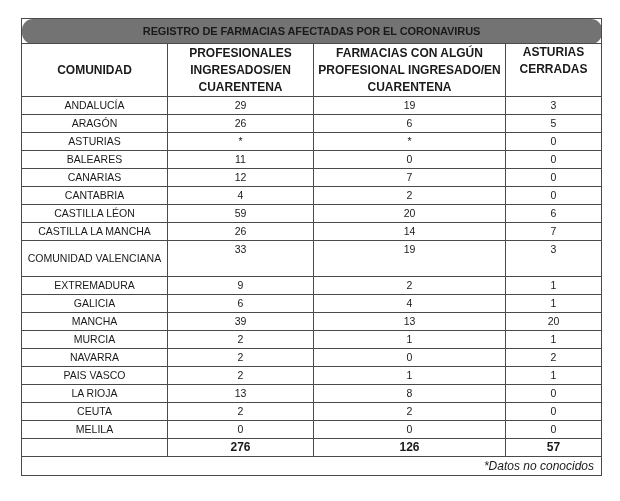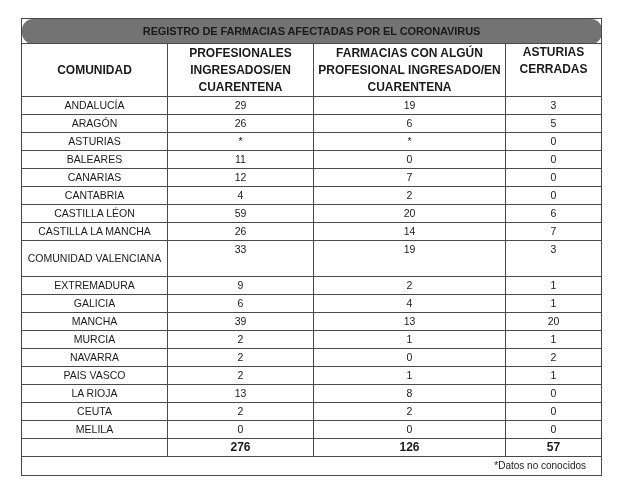--- a/index.html
+++ b/index.html
@@ -67,24 +67,25 @@
       line-height: 17px;
     }
     .total-row td {
       font-weight: bold;
       height: 17px;
       line-height: 17px;
       font-size: 12px;
     }
     .note-cell {
       text-align: right;
-      font-size: 10px;
+      font-style: italic;
+      font-size: 12px;
       height: 18px;
       line-height: 18px;
-      padding-right: 15px;
+      padding-right: 7px;
     }
     col.c1 { width: 146px; }
     col.c2 { width: 146px; }
     col.c3 { width: 192px; }
     col.c4 { width: 96px; }
   </style>
 </head>
 <body>
 
 <div class="wrap">

